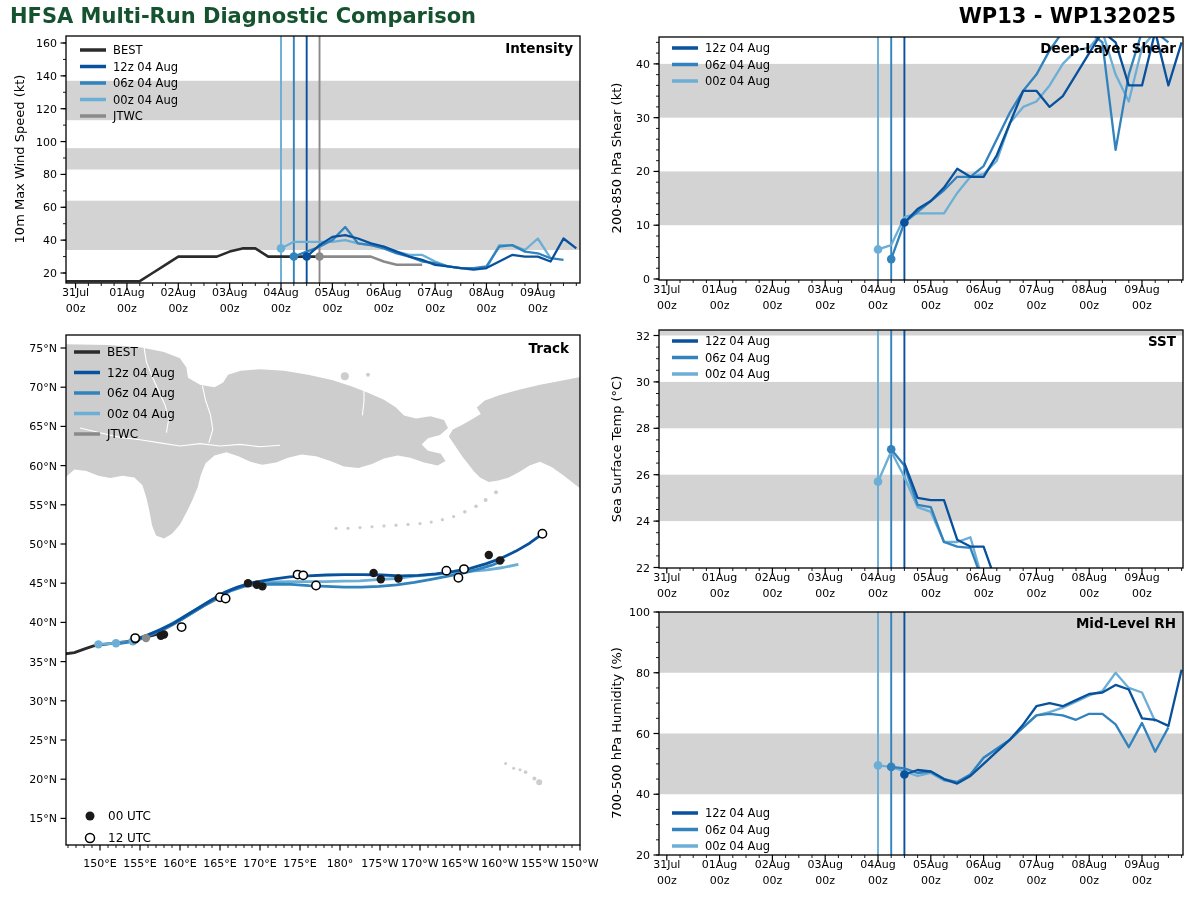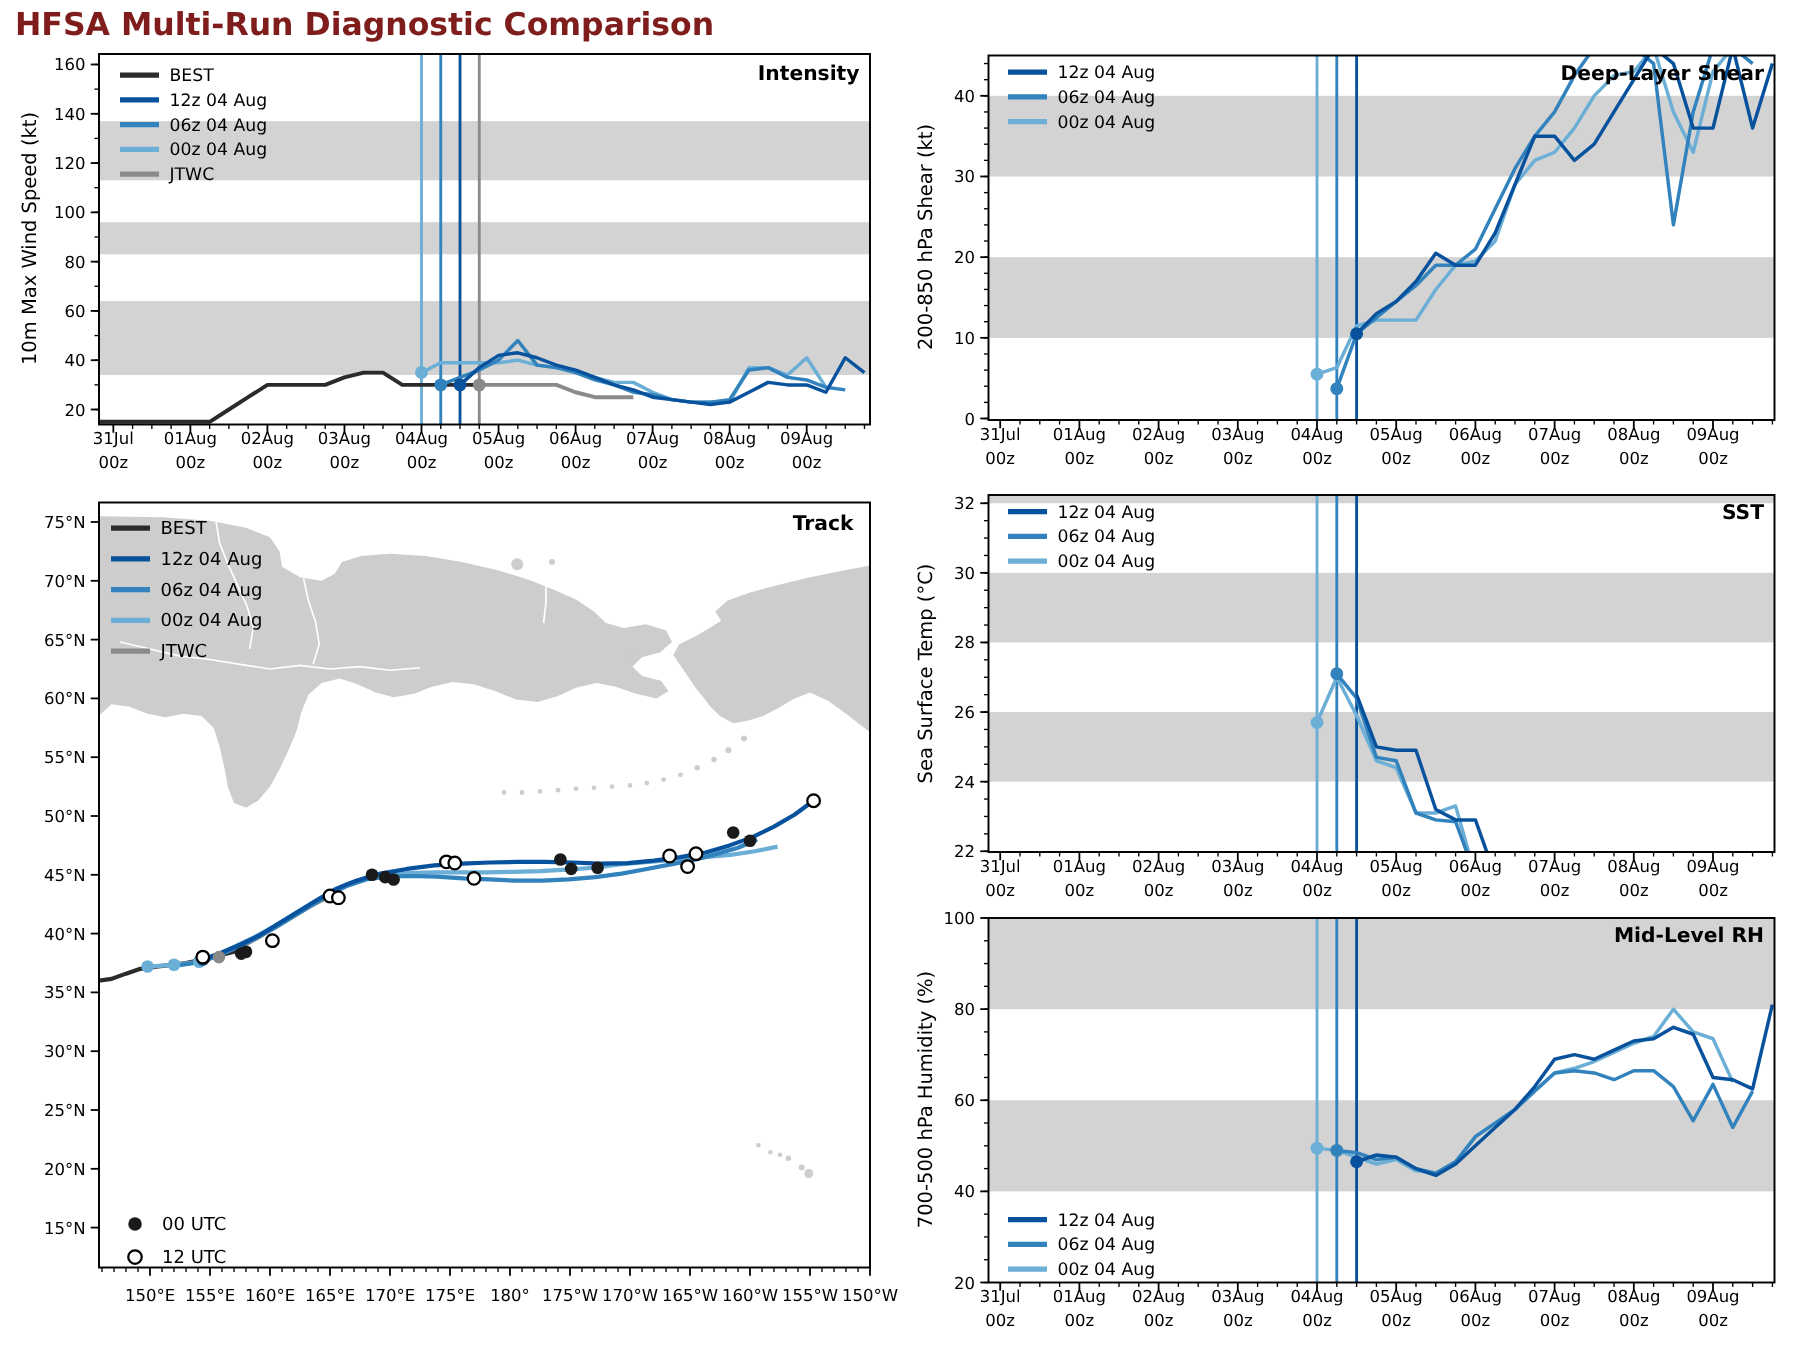--- a/index.html
+++ b/index.html
@@ -1,28 +1,29 @@
 <!DOCTYPE html>
 <html><head>
 <meta charset="utf-8">
 <style>
   html,body{margin:0;padding:0;background:#ffffff;}
   #stage{position:relative;width:1200px;height:900px;background:#fff;overflow:hidden;
          font-family:"DejaVu Sans","Liberation Sans",sans-serif;}
-  #titleL{position:absolute;left:10px;top:4px;font-size:21px;font-weight:bold;color:#7f1d1d;}
+  #titleL{position:absolute;left:10px;top:4px;font-size:21px;font-weight:bold;color:#14532d;}
   #titleR{position:absolute;right:24px;top:4px;font-size:21px;font-weight:bold;color:#000;}
   #fig{position:absolute;left:0;top:0;}
   #logos{position:absolute;left:4px;top:856px;width:170px;height:44px;}
   svg text{font-family:"DejaVu Sans","Liberation Sans",sans-serif;}
 </style>
 </head>
 <body>
 
 <div id="stage">
   <div id="titleL">HFSA Multi-Run Diagnostic Comparison</div>
+  <div id="titleR">WP13 - WP132025</div>
   <svg id="fig" width="1200" height="900">
       <g>
         <clipPath id="clip-intensity">
           <rect x="66" y="36" width="514" height="247"></rect>
         </clipPath>
         <rect x="66" y="36" width="514" height="247" fill="#fff"></rect>
         <rect x="66" y="200.7124" width="514" height="49.287000000000006" fill="#d3d3d3"></rect>
         <rect x="66" y="148.1396" width="514" height="21.357699999999994" fill="#d3d3d3"></rect>
         <rect x="66" y="80.7807" width="514" height="39.42959999999999" fill="#d3d3d3"></rect>
         <line x1="281" y1="36" x2="281" y2="283" stroke="#6baed6" stroke-width="1.9"></line>

